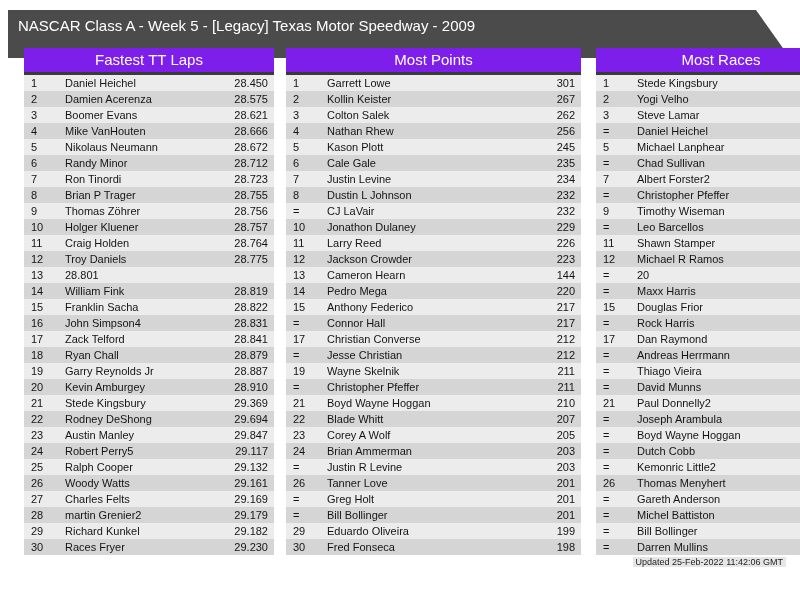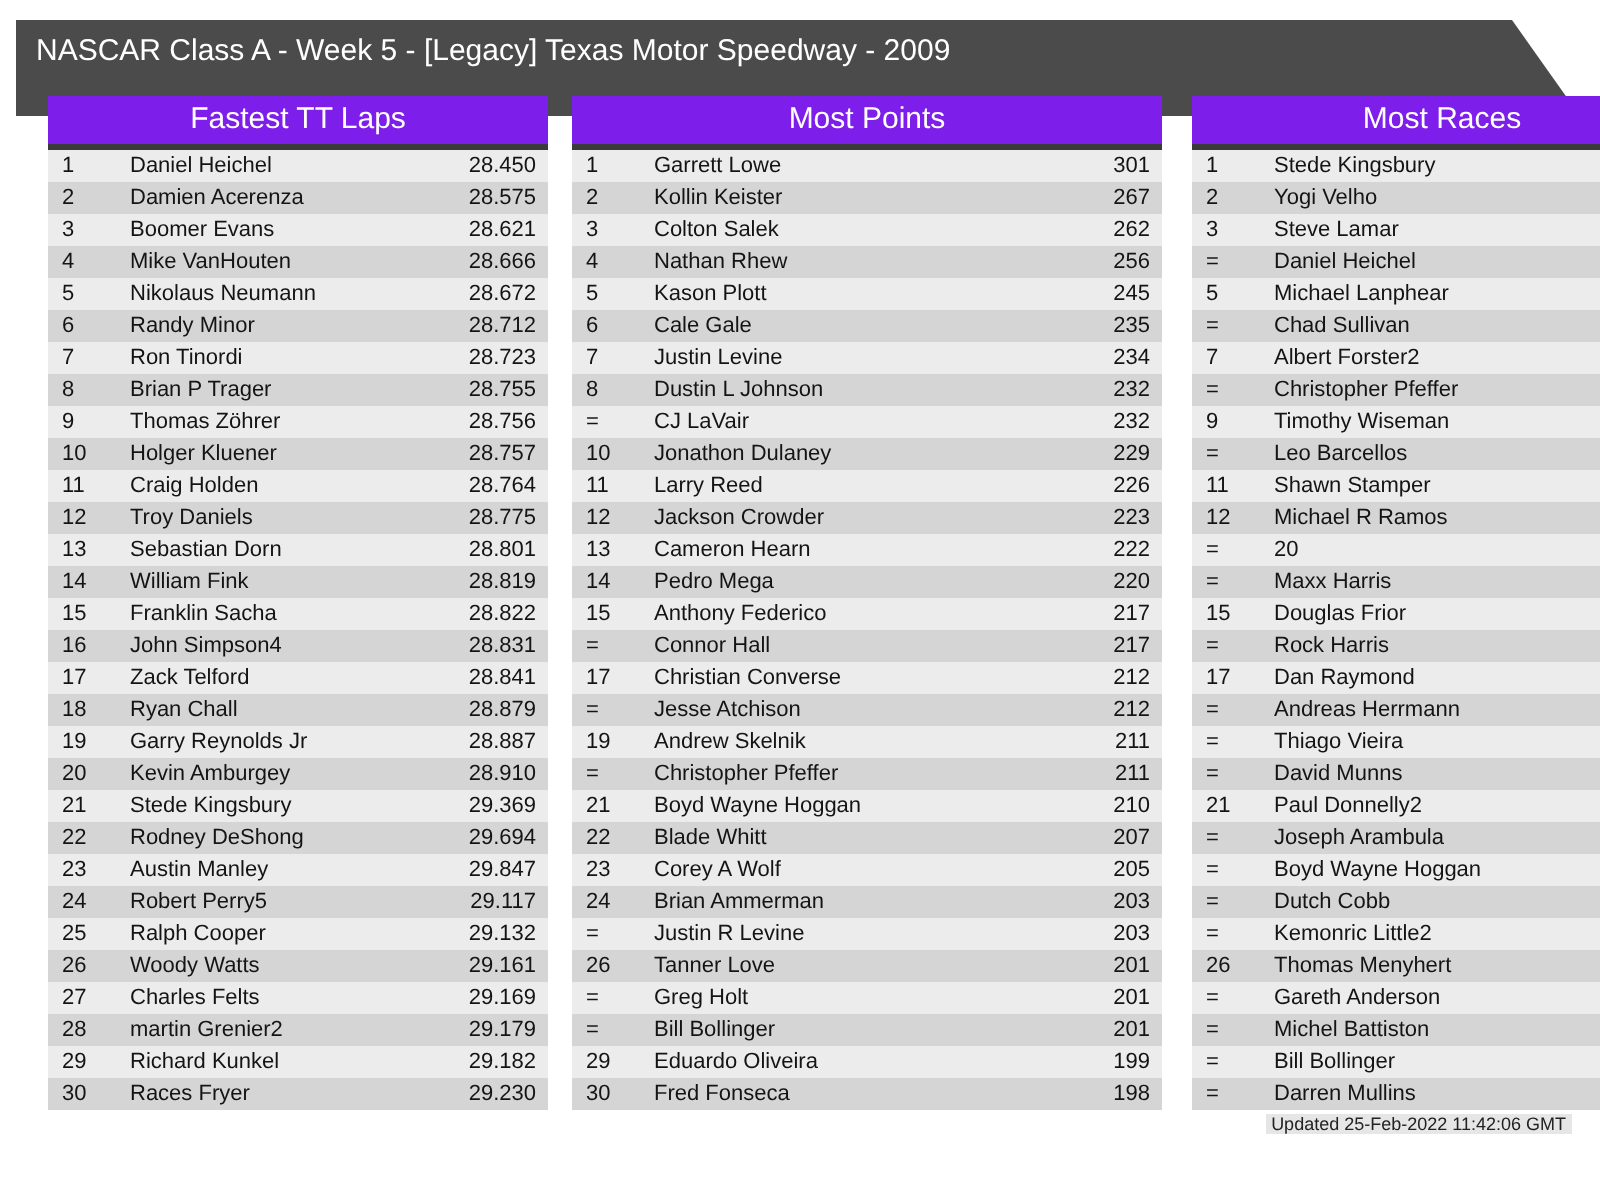--- a/index.html
+++ b/index.html
@@ -130,21 +130,20 @@
           <span class="cell name">Craig Holden</span>
           <span class="cell value">28.764</span>
         </div>
         <div class="row">
           <span class="cell rank">12</span>
           <span class="cell name">Troy Daniels</span>
           <span class="cell value">28.775</span>
         </div>
         <div class="row">
           <span class="cell rank">13</span>
-          <span class="cell name">Sebastian Dorn</span>
           <span class="cell value">28.801</span>
         </div>
         <div class="row">
           <span class="cell rank">14</span>
           <span class="cell name">William Fink</span>
           <span class="cell value">28.819</span>
         </div>
         <div class="row">
           <span class="cell rank">15</span>
           <span class="cell name">Franklin Sacha</span>
@@ -287,21 +286,21 @@
           <span class="cell value">226</span>
         </div>
         <div class="row">
           <span class="cell rank">12</span>
           <span class="cell name">Jackson Crowder</span>
           <span class="cell value">223</span>
         </div>
         <div class="row">
           <span class="cell rank">13</span>
           <span class="cell name">Cameron Hearn</span>
-          <span class="cell value">222</span>
+          <span class="cell value">144</span>
         </div>
         <div class="row">
           <span class="cell rank">14</span>
           <span class="cell name">Pedro Mega</span>
           <span class="cell value">220</span>
         </div>
         <div class="row">
           <span class="cell rank">15</span>
           <span class="cell name">Anthony Federico</span>
           <span class="cell value">217</span>
@@ -311,26 +310,26 @@
           <span class="cell name">Connor Hall</span>
           <span class="cell value">217</span>
         </div>
         <div class="row">
           <span class="cell rank">17</span>
           <span class="cell name">Christian Converse</span>
           <span class="cell value">212</span>
         </div>
         <div class="row">
           <span class="cell rank">=</span>
-          <span class="cell name">Jesse Atchison</span>
+          <span class="cell name">Jesse Christian</span>
           <span class="cell value">212</span>
         </div>
         <div class="row">
           <span class="cell rank">19</span>
-          <span class="cell name">Andrew Skelnik</span>
+          <span class="cell name">Wayne Skelnik</span>
           <span class="cell value">211</span>
         </div>
         <div class="row">
           <span class="cell rank">=</span>
           <span class="cell name">Christopher Pfeffer</span>
           <span class="cell value">211</span>
         </div>
         <div class="row">
           <span class="cell rank">21</span>
           <span class="cell name">Boyd Wayne Hoggan</span>

